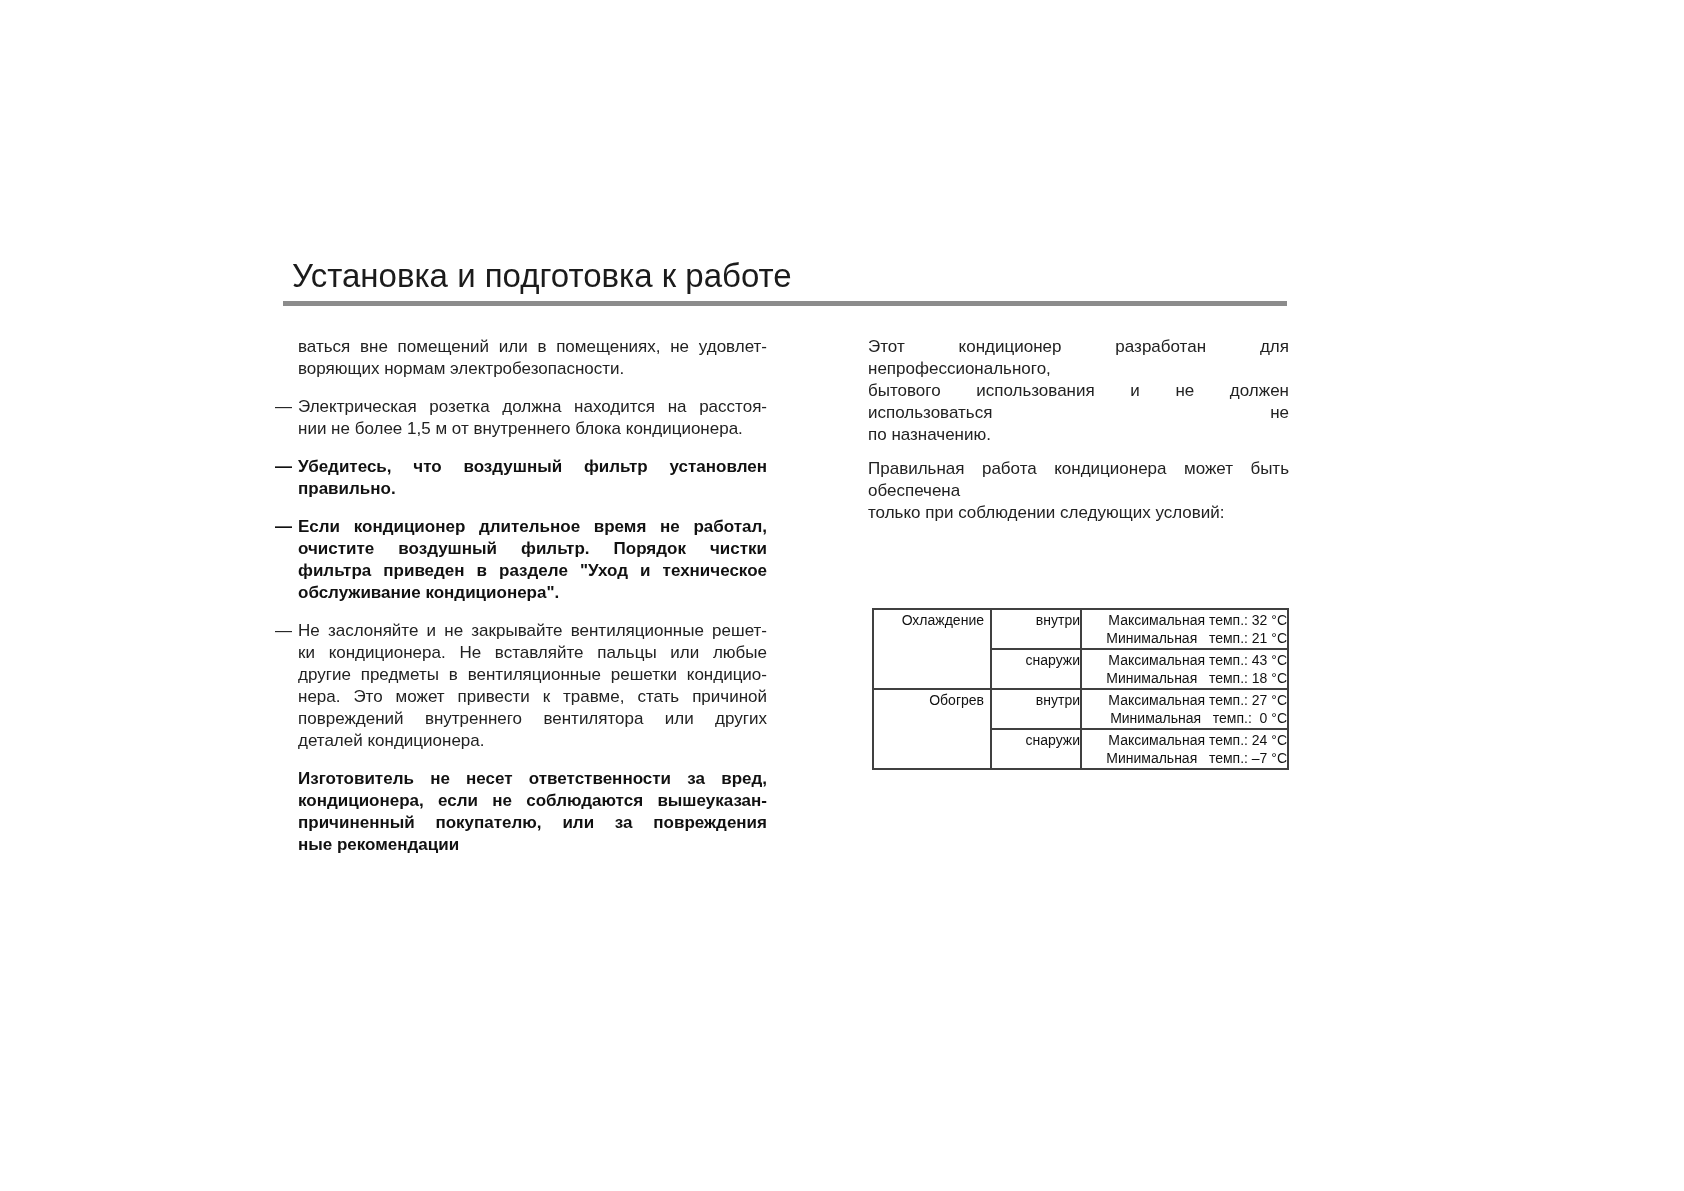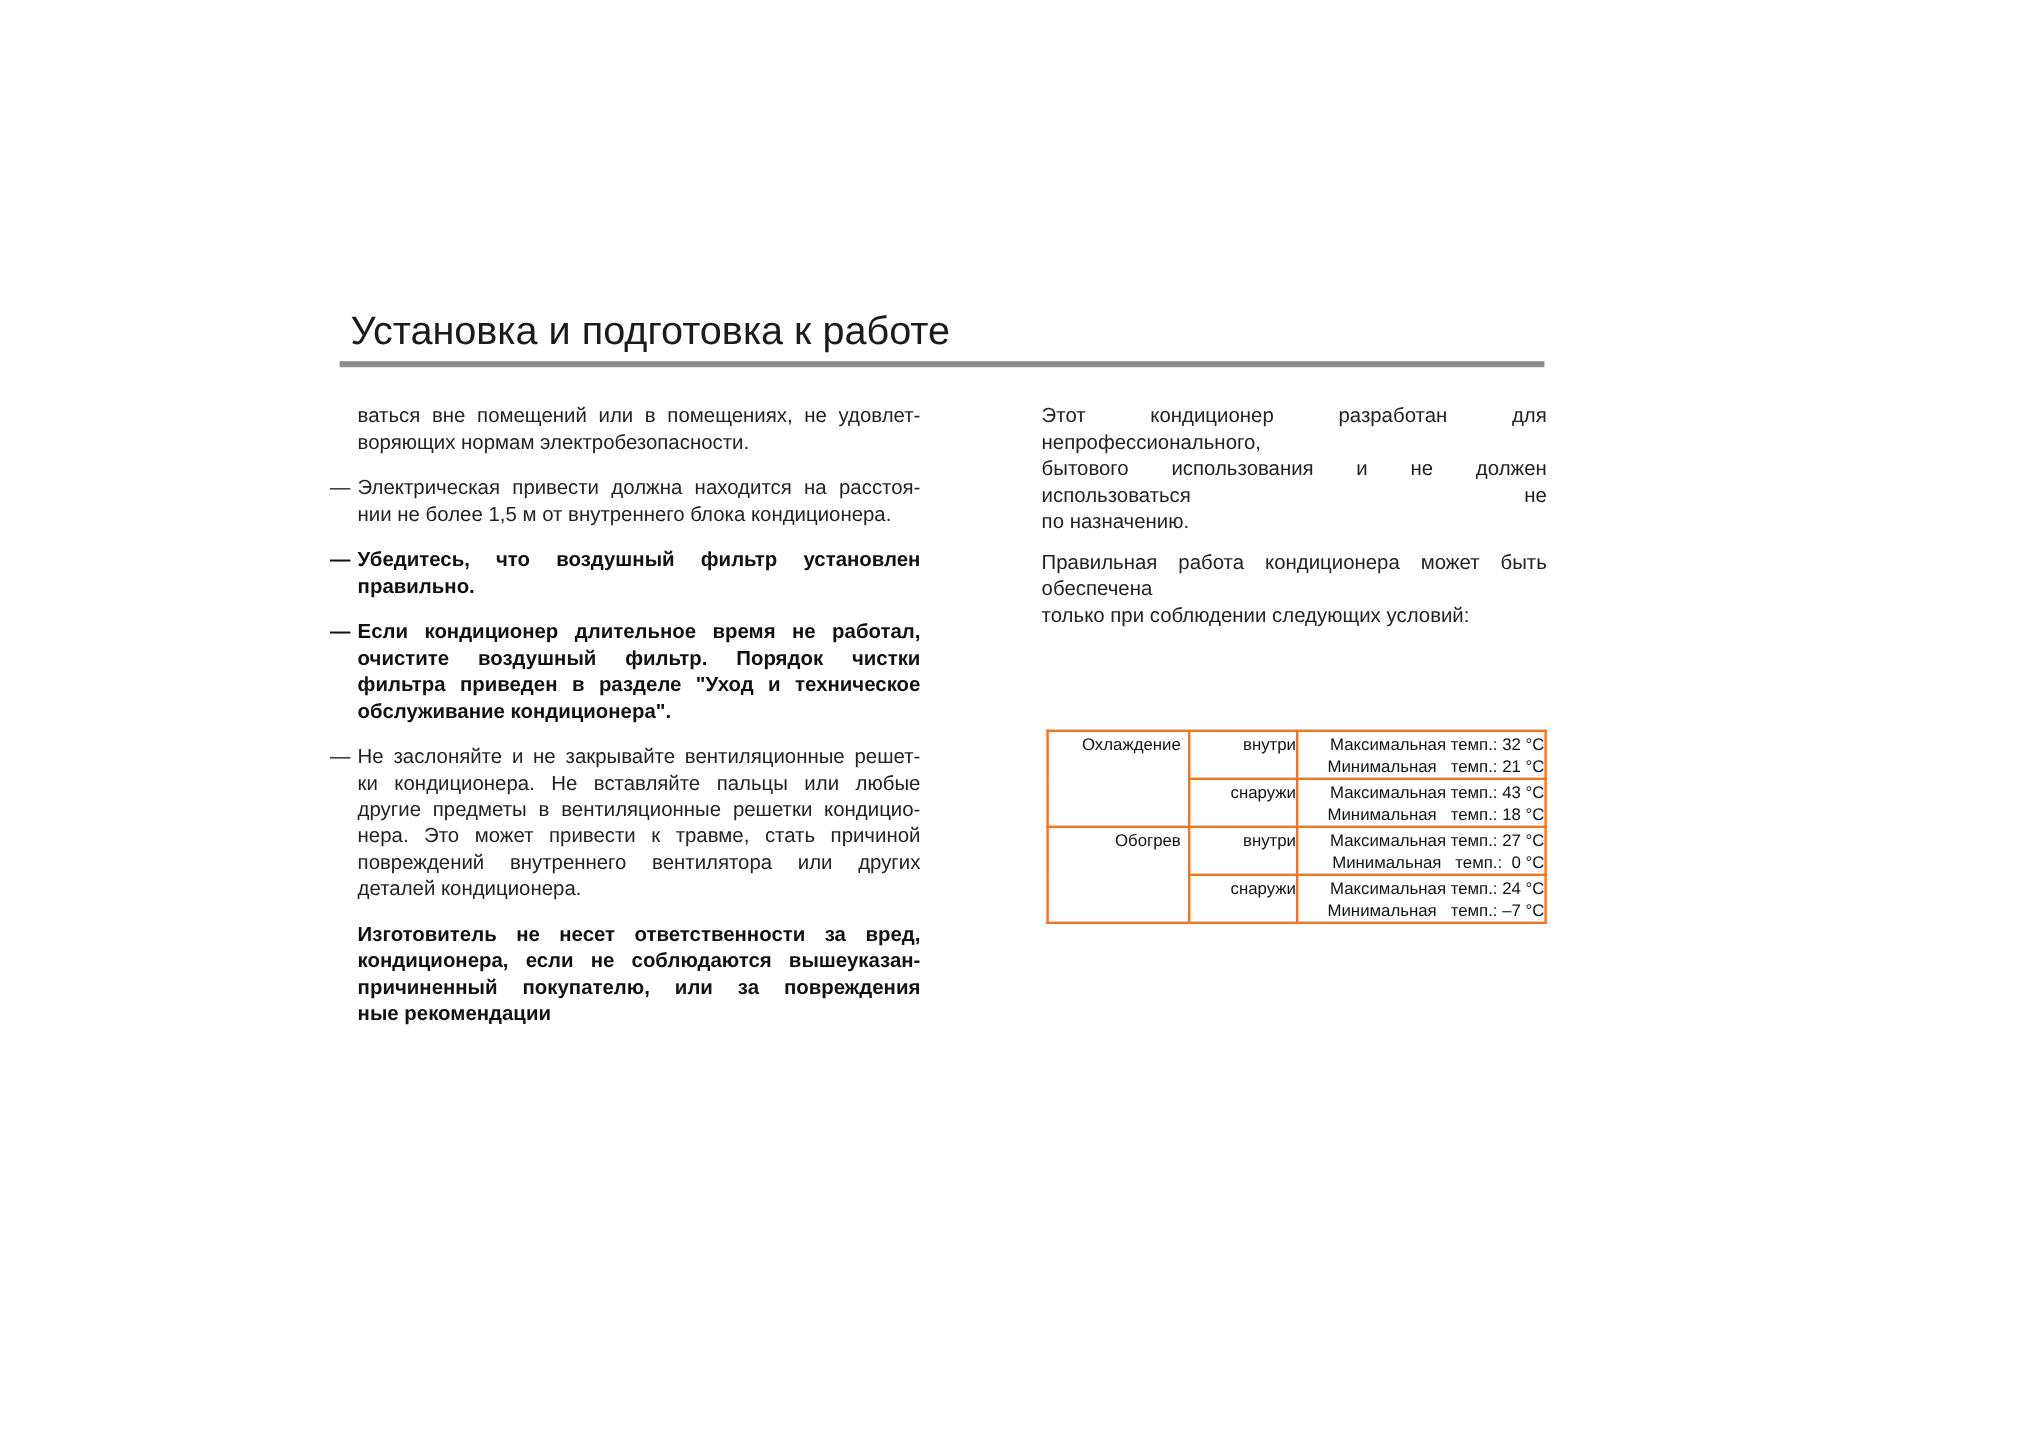--- a/index.html
+++ b/index.html
@@ -65,21 +65,21 @@
   .temp-table {
     position: absolute;
     left: 872px;
     top: 608px;
     border-collapse: collapse;
     table-layout: fixed;
     font-size: 14px;
     color: #111111;
   }
   .temp-table td {
-    border: 2px solid #f97316;
+    border: 2px solid #404040;
     vertical-align: top;
     height: 36px;
     padding: 1px 0 0 0;
   }
   .temp-table td.mode {
     text-align: right;
     padding-right: 6px;
     padding-top: 2px;
   }
   .temp-table td.loc {
@@ -106,21 +106,21 @@
   <div class="col col-left">
 
     <div class="para">
       <span class="dash"></span>
       <div class="line">ваться вне помещений или в помещениях, не удовлет-</div>
       <div class="line last">воряющих нормам электробезопасности.</div>
     </div>
 
     <div class="para">
       <span class="dash">—</span>
-      <div class="line">Электрическая привести должна находится на расстоя-</div>
+      <div class="line">Электрическая розетка должна находится на расстоя-</div>
       <div class="line last">нии не более 1,5 м от внутреннего блока кондиционера.</div>
     </div>
 
     <div class="para bold">
       <span class="dash">—</span>
       <div class="line">Убедитесь, что воздушный фильтр установлен</div>
       <div class="line last">правильно.</div>
     </div>
 
     <div class="para bold">

